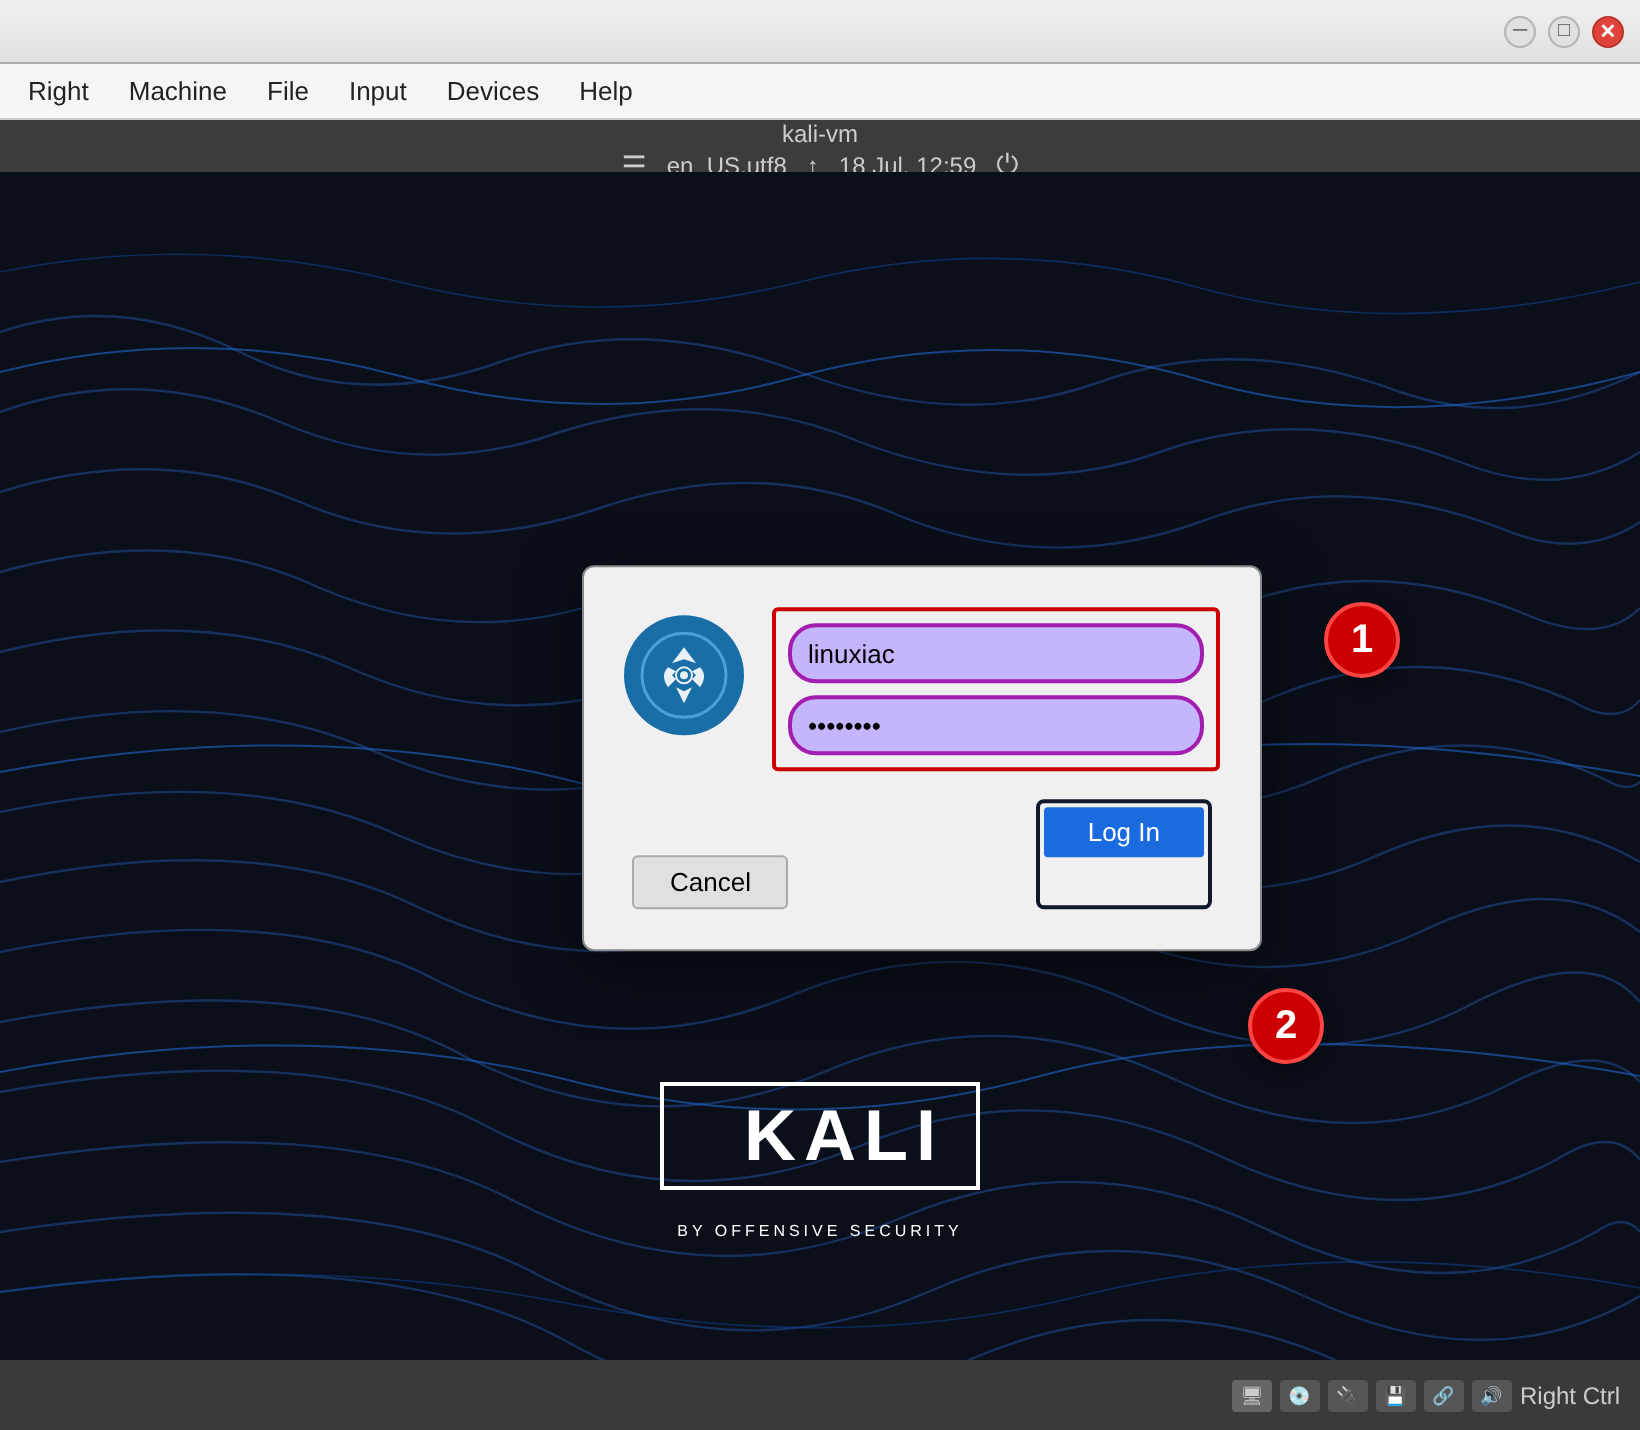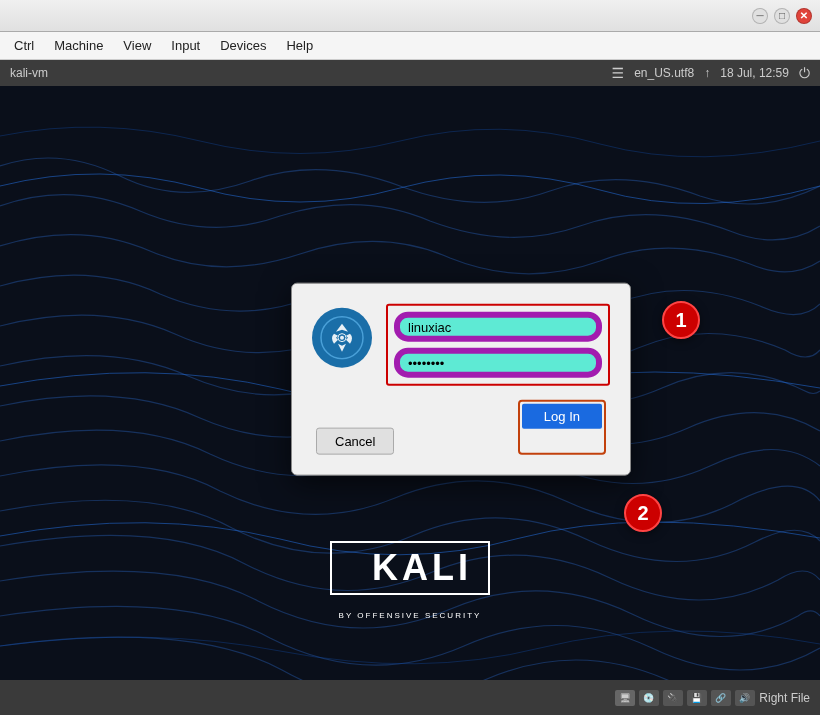--- a/index.html
+++ b/index.html
@@ -71,20 +71,21 @@
     
     #vm-status-bar {
       height: 26px;
       background: #3c3c3c;
       display: flex;
       align-items: center;
       justify-content: space-between;
       padding: 0 10px;
       color: #ccc;
       font-size: 12px;
+      flex-direction: column;
     }
     #vm-status-right {
       display: flex;
       align-items: center;
       gap: 10px;
       font-size: 12px;
     }
 
     
     #vm-content {
@@ -134,42 +135,42 @@
       gap: 6px;
       border: 2px solid #cc0000;
       border-radius: 3px;
       padding: 6px;
     }
     .field-input {
       width: 100%;
       height: 30px;
       padding: 4px 8px;
       font-size: 13px;
-      border: 6px solid #a21caf;
-      background: #5eead4;
+      border: 2px solid #a21caf;
+      background: #c4b5fd;
       border-radius: 14px;
       outline: none;
     }
     #dialog-buttons {
       display: flex;
       justify-content: space-between;
       margin-top: 4px;
       padding: 0 4px;
     }
     #cancel-btn {
       padding: 5px 18px;
       font-size: 13px;
       background: #e0e0e0;
       border: 1px solid #aaa;
       border-radius: 3px;
       cursor: pointer;
       margin-top: 28px;
     }
     #login-btn-wrapper {
-      border: 2px solid #c2410c;
+      border: 2px solid #0f172a;
       border-radius: 4px;
       padding: 2px;
     }
     #login-btn {
       padding: 5px 22px;
       font-size: 13px;
       background: #1a6ae0;
       color: white;
       border: none;
       border-radius: 2px;
@@ -255,23 +256,23 @@
 
 <div id="title-bar" style="position:relative;">
   <div id="window-controls">
     <div class="win-btn win-btn-min">─</div>
     <div class="win-btn win-btn-max">□</div>
     <div class="win-btn win-btn-close">✕</div>
   </div>
 </div>
 
 <div id="menu-bar">
-  <span class="menu-item">Ctrl</span>
+  <span class="menu-item">Right</span>
   <span class="menu-item">Machine</span>
-  <span class="menu-item">View</span>
+  <span class="menu-item">File</span>
   <span class="menu-item">Input</span>
   <span class="menu-item">Devices</span>
   <span class="menu-item">Help</span>
 </div>
 
 <div id="vm-status-bar">
   <span>kali-vm</span>
   <div id="vm-status-right">
     <span style="font-size:14px;">☰</span>
     <span>en_US.utf8</span>
@@ -367,14 +368,14 @@
   </div>
 </div>
 
 <div id="bottom-bar">
   <span class="bottom-icon" style="background:#666; font-size:9px;">🖥</span>
   <span class="bottom-icon" style="font-size:9px;">💿</span>
   <span class="bottom-icon" style="font-size:9px;">🔌</span>
   <span class="bottom-icon" style="font-size:9px;">💾</span>
   <span class="bottom-icon" style="font-size:9px;">🔗</span>
   <span class="bottom-icon" style="font-size:9px;">🔊</span>
-  <span style="font-size:12px; color:#ccc;">Right File</span>
+  <span style="font-size:12px; color:#ccc;">Right Ctrl</span>
 </div>
 
 </body></html>

